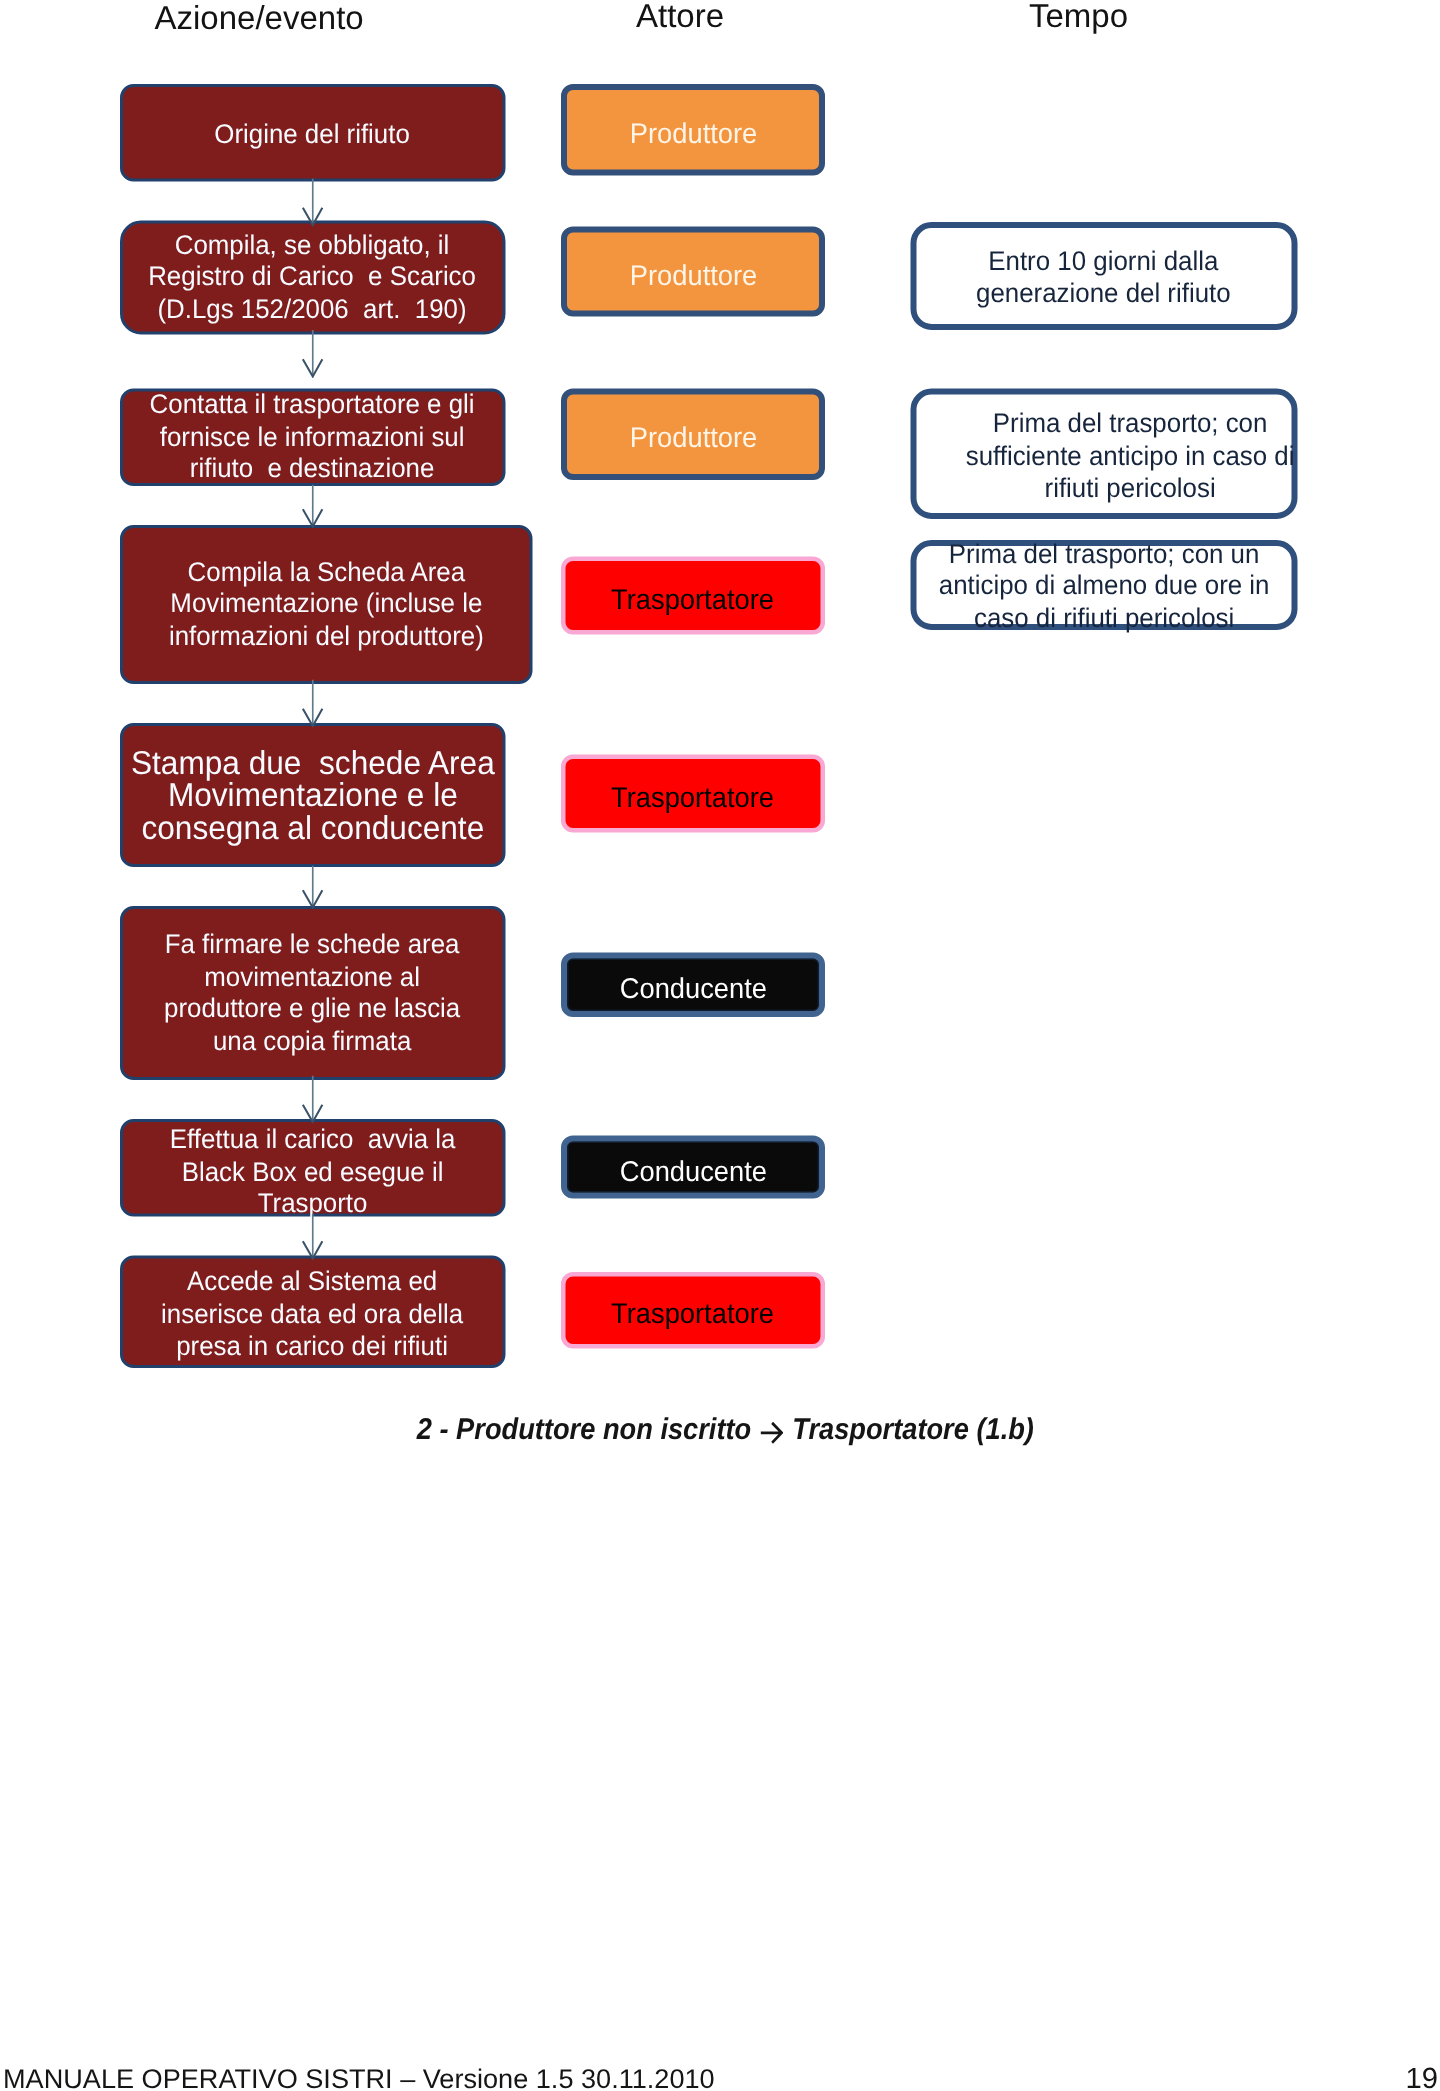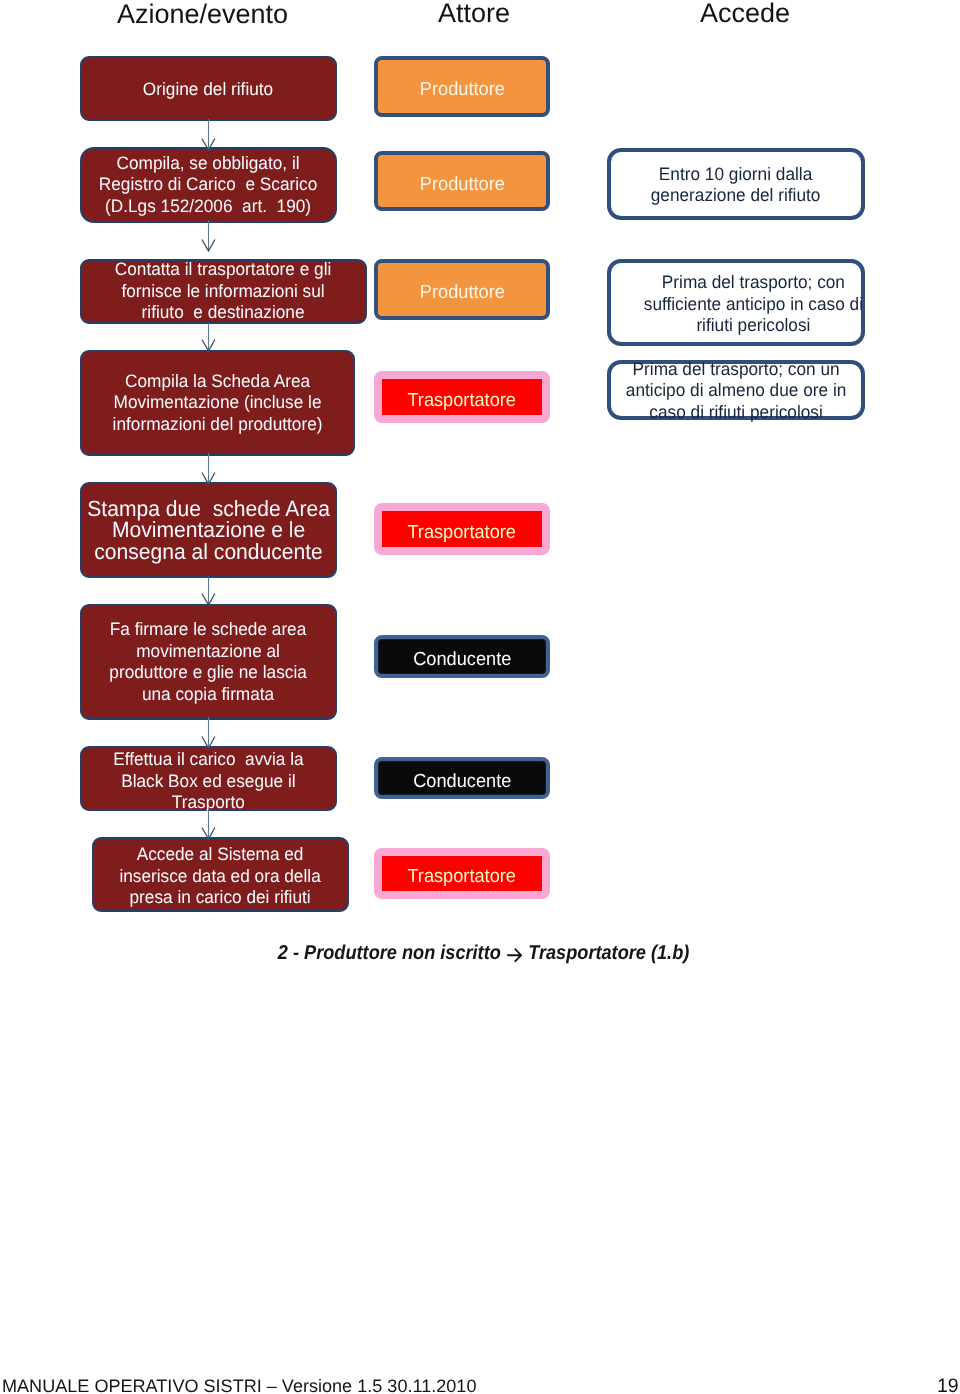--- a/index.html
+++ b/index.html
@@ -1,55 +1,55 @@
 <!DOCTYPE html>
 <html><head>
 <meta charset="utf-8">
 <title>SISTRI flow</title>
 <style>
   html,body{margin:0;padding:0;-webkit-font-smoothing:antialiased;text-rendering:geometricPrecision;}
   body{width:960px;height:1394px;background:#FFFFFF;font-family:"Liberation Sans",sans-serif;position:relative;overflow:hidden;}
   .page{position:absolute;left:0;top:0;width:960px;height:1394px;}
-  .hdr{position:absolute;font-size:27px;line-height:1;color:#131313;font-family:"Liberation Sans",sans-serif;white-space:nowrap;margin-left:14px;}
+  .hdr{position:absolute;font-size:22px;line-height:1;color:#131313;font-family:"Liberation Sans",sans-serif;white-space:nowrap;}
   .node{position:absolute;box-sizing:border-box;display:flex;align-items:center;justify-content:center;text-align:center;border-radius:8px;}
   .node span{display:block;line-height:21.5px;white-space:pre;transform:scaleX(0.958);}
   .actor span{line-height:1;padding-top:6px;}
   .blue{background:#7f1d1d;border:2.8px solid #21416C;color:#F7FBFF;border-radius:9px;}
   .orange{background:#F3953F;border:4px solid #33507B;color:#FEF5E9;}
-  .red{background:#FF0000;border:8px solid #f9a8d4;color:#fef9c3;justify-content:center;}
+  .red{background:#FF0000;border:3px solid #f9a8d4;color:#000000;justify-content:center;}
   .black{background:#0A0A0A;border:4px solid #41638F;color:#FFFFFF;box-shadow:inset 0 0 0 1px #101C2E;}
   .white{background:#FFFFFF;border:4px solid #2F4F7C;color:#16253C;border-radius:14px;}
   .arrow{position:absolute;}
   .caption{position:absolute;left:4px;top:942px;width:960px;text-align:center;font-style:italic;font-weight:bold;font-size:20px;line-height:22px;color:#151515;white-space:nowrap;}
   .caption #capwrap{display:inline-block;transform:scaleX(0.908);}
   .caption .caparrow{vertical-align:-4px;margin:0 1px;}
   .footer{position:absolute;font-size:18px;line-height:18px;color:#151515;white-space:nowrap;top:1377px;}
   #fl{left:2px;}
   #fl span{display:inline-block;transform:scaleX(1.004);transform-origin:left top;}
   #fr{left:937px;font-size:19.5px;top:1377px;}
 </style>
 </head>
 <body>
 
 <div class="page">
   <div id="headers">
       <div class="hdr" style="left: 103px; top: 1px;">Azione/evento</div>
       <div class="hdr" style="left: 424px; top: 0px;">Attore</div>
-      <div class="hdr" style="left: 686px; top: 0px;">Accede</div>
+      <div class="hdr" style="left: 686px; top: 0px;">Tempo</div>
     </div>
   <div id="nodes">
       <div class="node blue" style="left: 80px; top: 56px; width: 257px; height: 65px; font-size: 18px;">
         <span style="white-space: pre; position: relative; top: 1px;">Origine del rifiuto</span>
       </div>
       <div class="node blue" style="left: 80px; top: 147px; width: 257px; height: 76px; font-size: 18px; border-radius: 14px;">
         <span style="white-space: pre;">Compila, se obbligato, il
 Registro di Carico  e Scarico
 (D.Lgs 152/2006  art.  190)</span>
       </div>
-      <div class="node blue" style="left: 80px; top: 259px; width: 287px; height: 65px; font-size: 18px;">
+      <div class="node blue" style="left: 80px; top: 259px; width: 257px; height: 65px; font-size: 18px;">
         <span style="white-space: pre;">Contatta il trasportatore e gli
 fornisce le informazioni sul
 rifiuto  e destinazione</span>
       </div>
       <div class="node blue" style="left: 80px; top: 350px; width: 275px; height: 106px; font-size: 18px;">
         <span style="white-space: pre;">Compila la Scheda Area
 Movimentazione (incluse le
 informazioni del produttore)</span>
       </div>
       <div class="node blue" style="left: 80px; top: 482px; width: 257px; height: 96px; font-size: 22px;">
@@ -61,21 +61,21 @@
         <span style="white-space: pre;">Fa firmare le schede area
 movimentazione al
 produttore e glie ne lascia
 una copia firmata</span>
       </div>
       <div class="node blue" style="left: 80px; top: 746px; width: 257px; height: 65px; font-size: 18px;">
         <span style="white-space: pre; position: relative; top: 3px;">Effettua il carico  avvia la
 Black Box ed esegue il
 Trasporto</span>
       </div>
-      <div class="node blue" style="left: 80px; top: 837px; width: 257px; height: 75px; font-size: 18px; margin-left: 12px;">
+      <div class="node blue" style="left: 80px; top: 837px; width: 257px; height: 75px; font-size: 18px;">
         <span style="white-space: pre; position: relative; top: 2px;">Accede al Sistema ed
 inserisce data ed ora della
 presa in carico dei rifiuti</span>
       </div>
       <div class="node orange actor" style="left: 374px; top: 56px; width: 176px; height: 61px; font-size: 19px;">
         <span style="white-space: pre;">Produttore</span>
       </div>
       <div class="node orange actor" style="left: 374px; top: 151px; width: 176px; height: 60px; font-size: 19px;">
         <span style="white-space: pre;">Produttore</span>
       </div>

